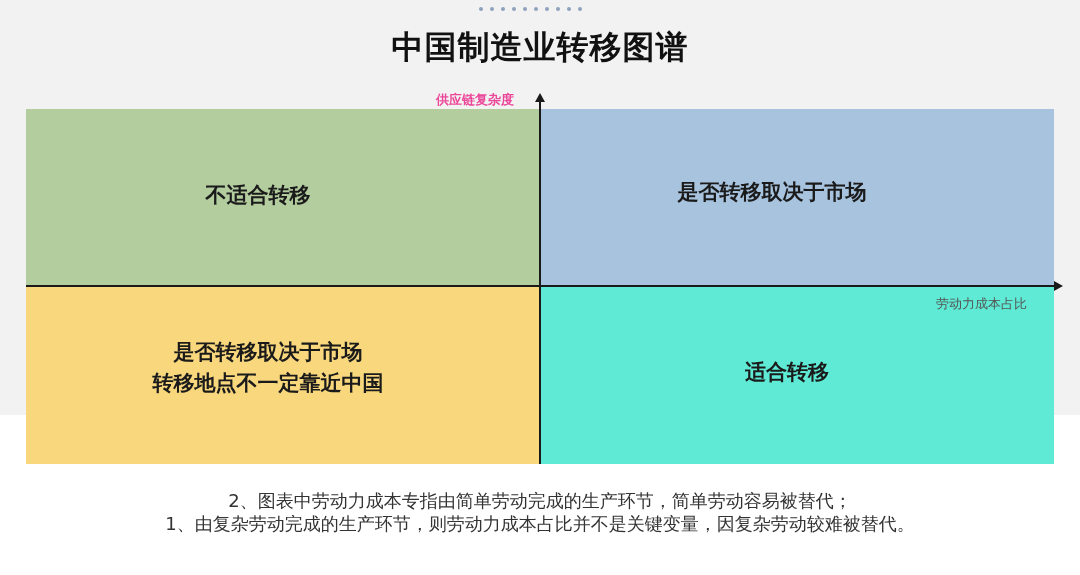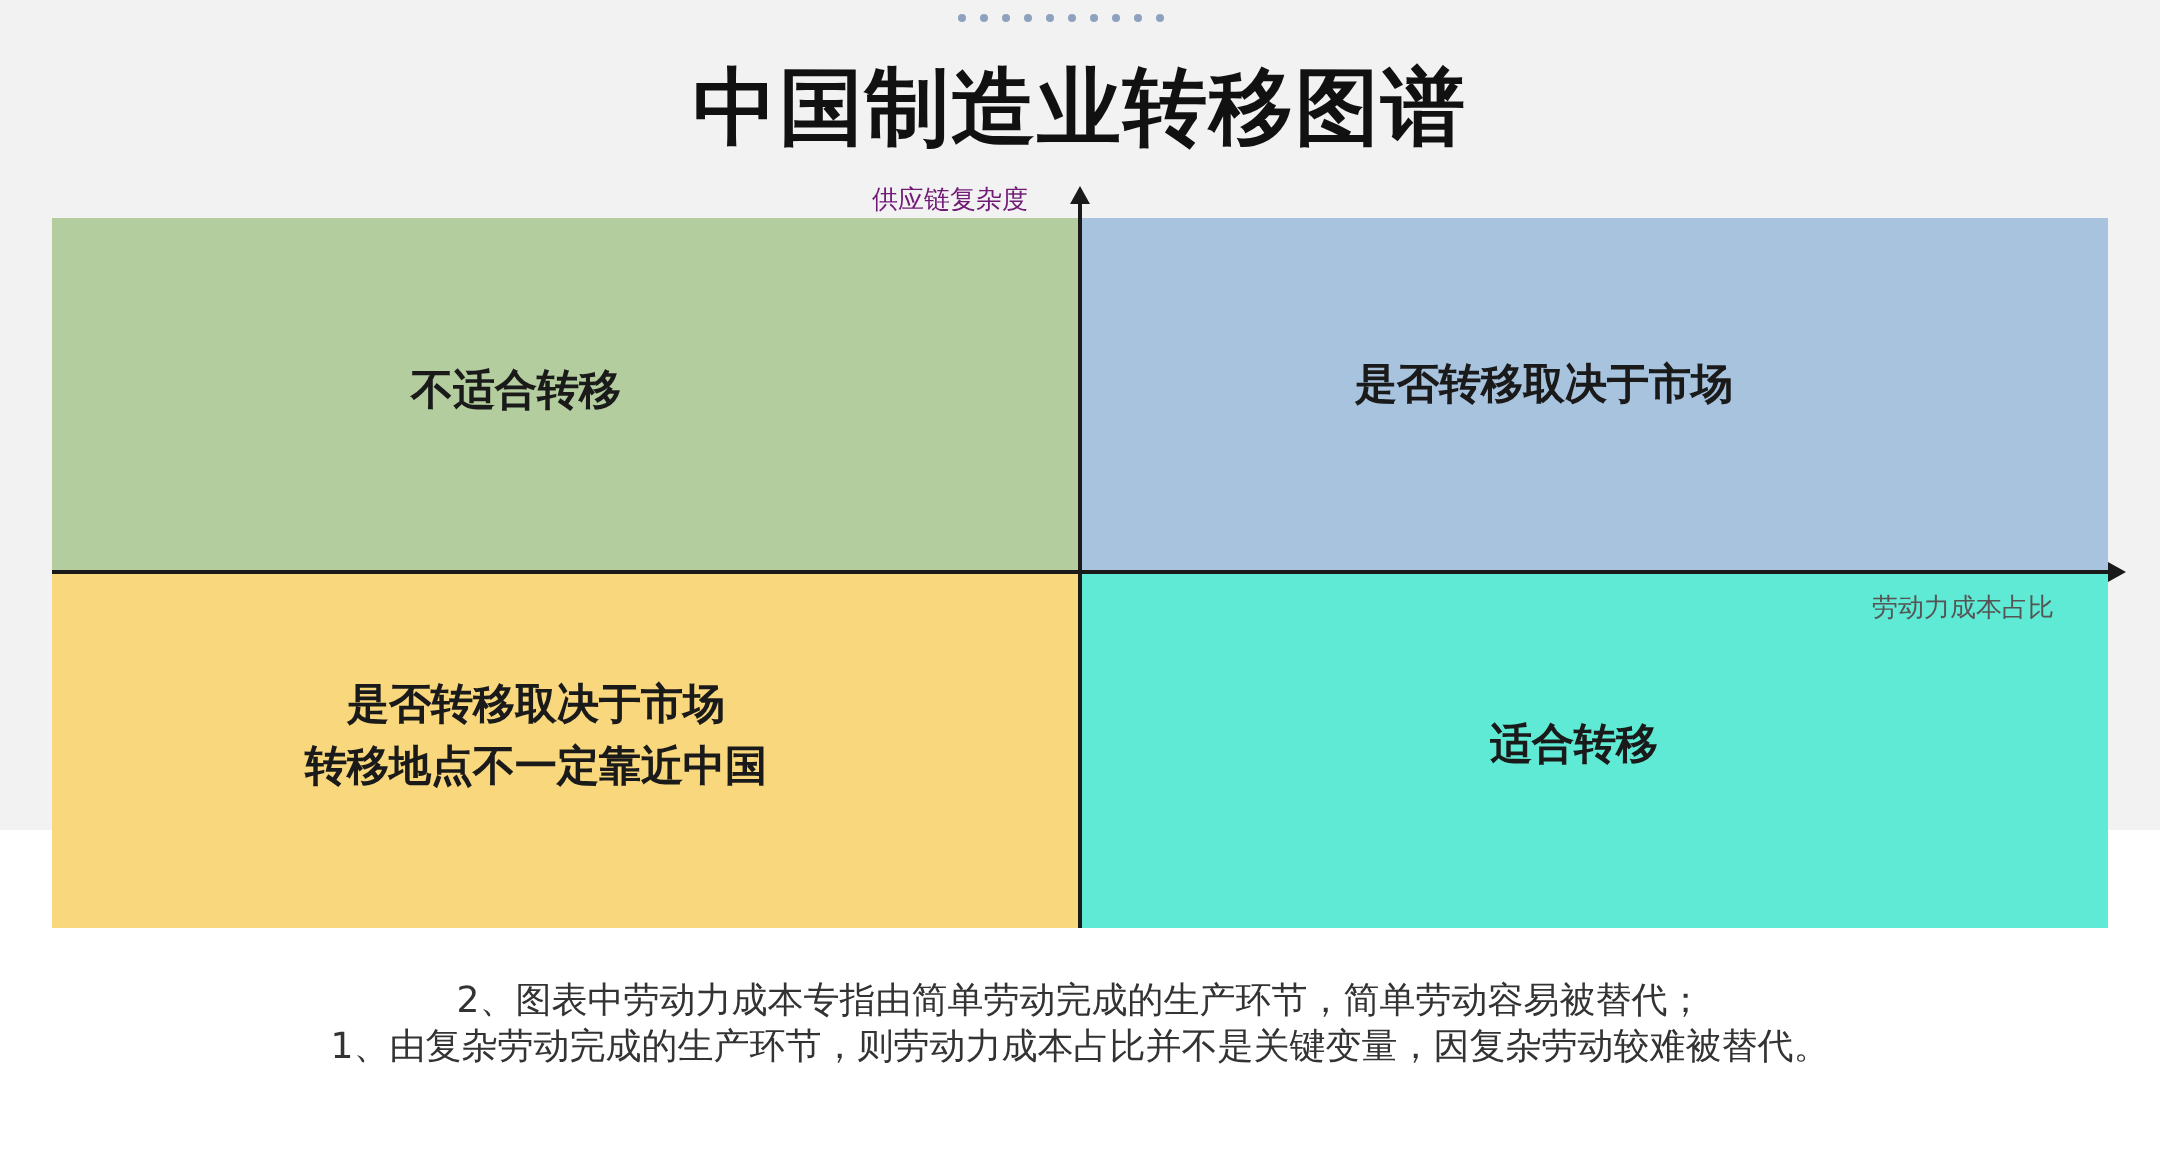--- a/index.html
+++ b/index.html
@@ -1,34 +1,34 @@
 <!DOCTYPE html>
 <html><head>
 <meta charset="utf-8">
 <style>
   html,body{margin:0;padding:0;}
   body{width:1080px;height:575px;position:relative;overflow:hidden;background:#ffffff;font-family:"DejaVu Sans",sans-serif;}
   .bg-grey{position:absolute;left:0;top:0;width:1080px;height:415px;background:#f2f2f3;}
   .dots{position:absolute;left:479px;top:7px;display:flex;gap:7px;}
   .dot{width:4px;height:4px;border-radius:50%;background:#8ea2bd;}
-  .title{position:absolute;left:0;width:1080px;top:26px;text-align:center;font-size:42px;font-weight:bold;color:#111;letter-spacing:1px;}
+  .title{position:absolute;left:0;width:1080px;top:26px;text-align:center;font-size:32px;font-weight:bold;color:#111;letter-spacing:1px;}
   .quad{position:absolute;display:flex;align-items:center;justify-content:center;text-align:center;font-weight:bold;font-size:21px;line-height:31px;color:#1a1a1a;}
   .q-tl{left:26px;top:109px;width:514px;height:177px;background:#b3cd9f;}
   .q-tr{left:540px;top:109px;width:514px;height:177px;background:#a7c3de;}
   .q-bl{left:26px;top:286px;width:514px;height:178px;background:#f8d77d;}
   .q-br{left:540px;top:286px;width:514px;height:178px;background:#5eead4;}
   .q-tl .lbl{margin-left:-50px;margin-top:-5px;}
   .q-tr .lbl{margin-left:-50px;margin-top:-10px;}
   .q-bl .lbl{margin-left:-30px;margin-top:-15px;}
   .q-br .lbl{margin-left:-20px;margin-top:-5px;}
   .axis-v{position:absolute;left:539px;top:98px;width:2px;height:366px;background:#1a1a1a;}
   .axis-h{position:absolute;left:26px;top:285px;width:1030px;height:2px;background:#1a1a1a;}
   .arrow-up{position:absolute;left:535px;top:93px;width:0;height:0;border-left:5px solid transparent;border-right:5px solid transparent;border-bottom:9px solid #1a1a1a;}
   .arrow-right{position:absolute;left:1054px;top:281px;width:0;height:0;border-top:5px solid transparent;border-bottom:5px solid transparent;border-left:9px solid #1a1a1a;}
-  .ylabel{position:absolute;left:436px;top:91px;font-size:13px;color:#701a75;}
+  .ylabel{position:absolute;left:436px;top:91px;font-size:13px;color:#ec4899;font-weight:bold;}
   .xlabel{position:absolute;left:936px;top:295px;font-size:13px;color:#555;}
   .notes{position:absolute;left:0;width:1080px;top:489px;text-align:center;font-size:18px;line-height:23px;color:#333;}
   .note{display:block;}
 </style>
 </head>
 <body>
 
 <div class="bg-grey"></div>
 
 <div class="dots">

